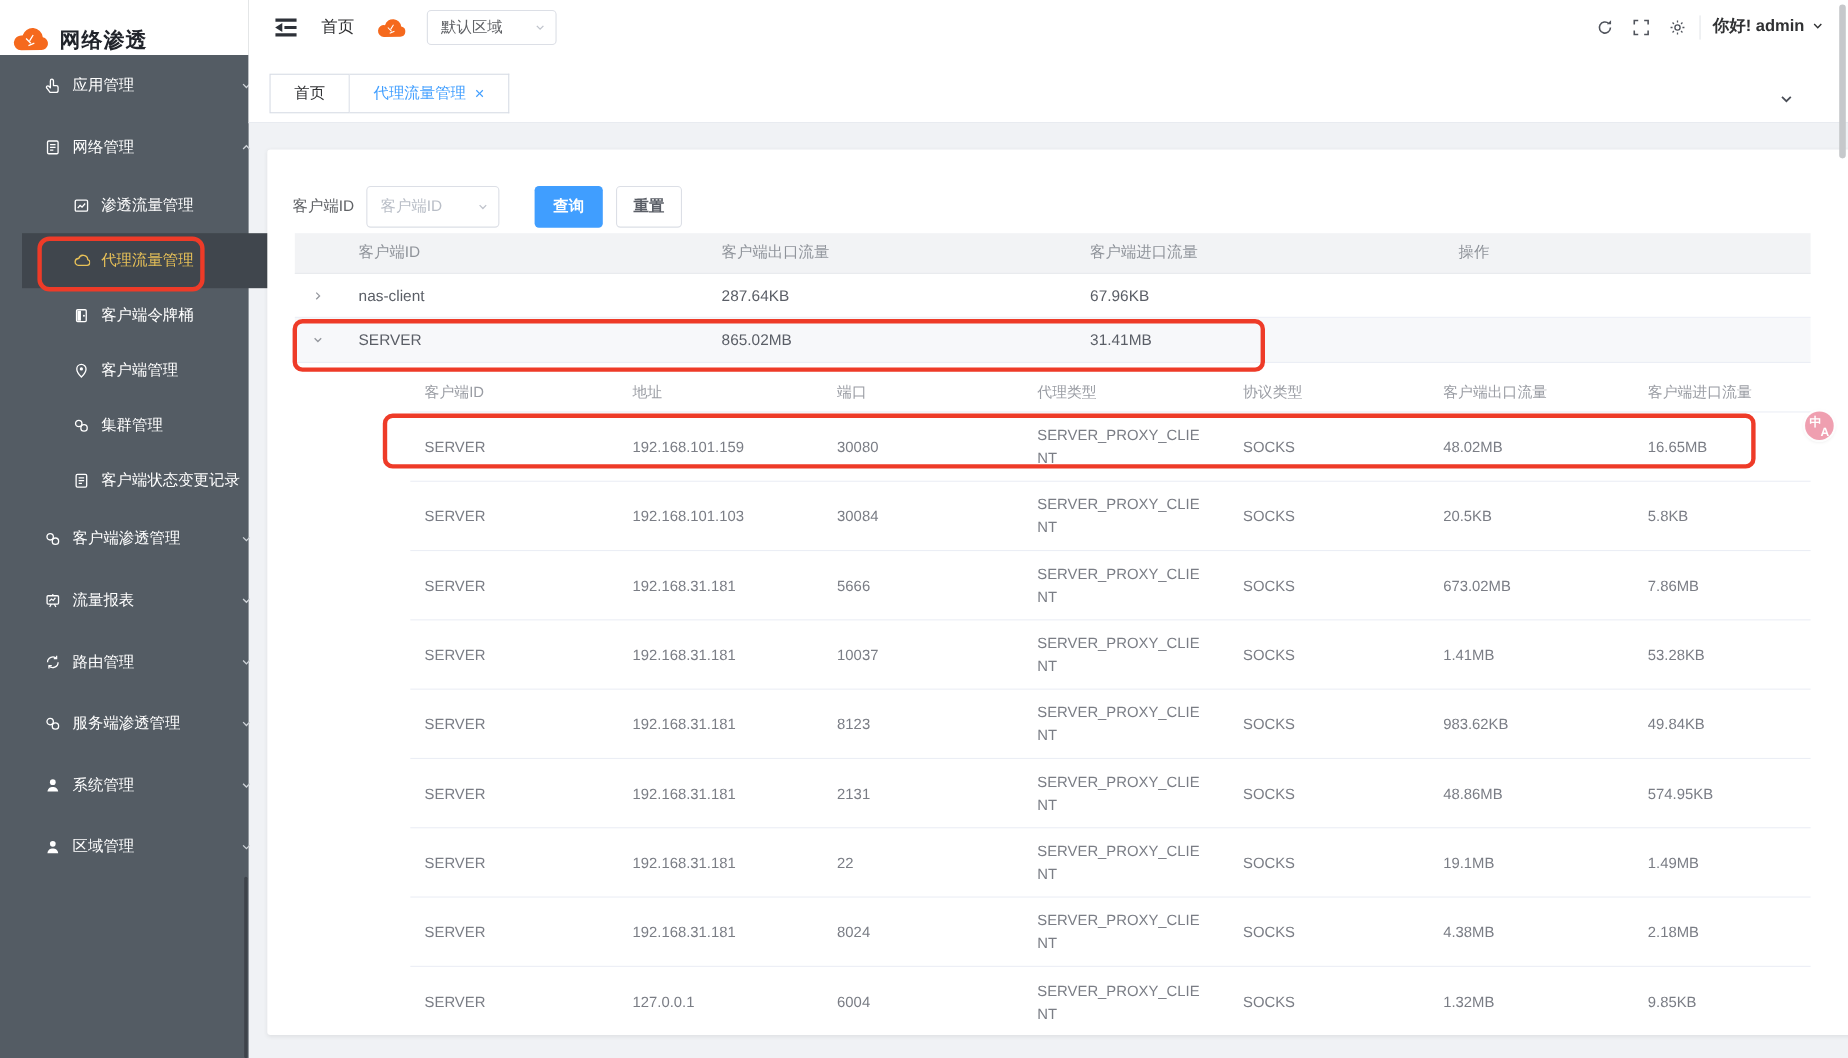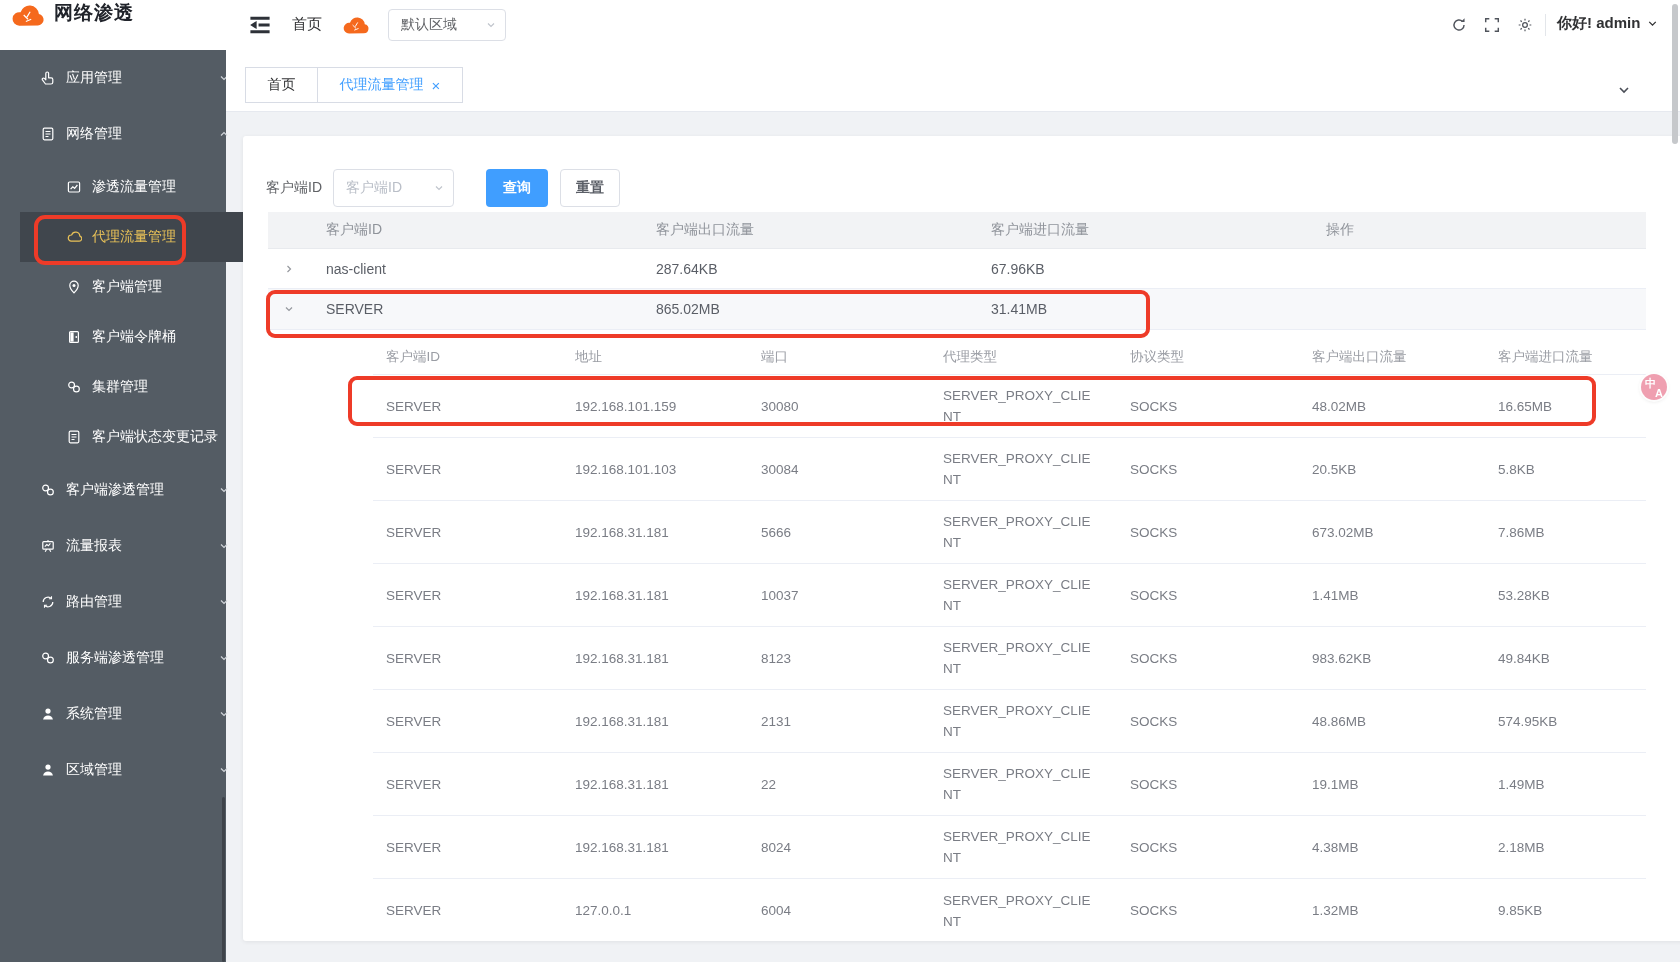--- a/index.html
+++ b/index.html
@@ -5,21 +5,21 @@
   html,body{margin:0;padding:0;}
   body{width:1680px;height:962px;position:relative;overflow:hidden;
        background:#f0f2f5;font-family:"Liberation Sans",sans-serif;
        -webkit-font-smoothing:antialiased;color:#303133;}
   .abs{position:absolute;}
   svg.ic{display:block;}
 
   
   #sidebar{left:0;top:0;width:226px;height:962px;background:var(--sidebar_bg,#545c64);}
   #logo{position:absolute;left:0;top:0;width:226px;height:50px;background:#fff;
-        display:flex;align-items:flex-start;padding-left:10px;box-sizing:border-box;}
+        display:flex;align-items:flex-end;padding-left:10px;box-sizing:border-box;}
   #logo .ttl{font-size:19px;font-weight:bold;color:#21242b;margin-left:8px;letter-spacing:1px;}
   #menu{position:absolute;left:0;top:50px;width:226px;padding-left:20px;}
   .mi{display:flex;align-items:center;box-sizing:border-box;color:#fff;font-size:14px;cursor:pointer;}
   .mi.lvl1{height:56px;padding:0 16px 0 20px;}
   .mi.lvl2{height:50px;padding:0 16px 0 46px;}
   .mi .ico{width:16px;height:16px;margin-right:10px;flex:none;color:#fff;}
   .mi .lab{flex:1;white-space:nowrap;}
   .mi .chev{width:12px;height:12px;color:#cfd3d8;flex:none;}
   .mi.active{background:var(--sidebar_active_bg,#40464d);color:var(--sidebar_active_text,#e9c258);}
   .mi.active .ico{color:var(--sidebar_active_text,#e9c258);}
@@ -197,29 +197,29 @@
       <span class="lab">渗透流量管理</span>
     </div>
     <div class="mi lvl2 active">
       <svg class="ic ico">
           <use href="#i-cloud"></use>
         </svg>
       <span class="lab">代理流量管理</span>
     </div>
     <div class="mi lvl2">
       <svg class="ic ico">
+          <use href="#i-token"></use>
+        </svg>
+      <span class="lab">客户端令牌桶</span>
+    </div>
+    <div class="mi lvl2">
+      <svg class="ic ico">
           <use href="#i-pin"></use>
         </svg>
       <span class="lab">客户端管理</span>
-    </div>
-    <div class="mi lvl2">
-      <svg class="ic ico">
-          <use href="#i-token"></use>
-        </svg>
-      <span class="lab">客户端令牌桶</span>
     </div>
     <div class="mi lvl2">
       <svg class="ic ico">
           <use href="#i-cluster"></use>
         </svg>
       <span class="lab">集群管理</span>
     </div>
     <div class="mi lvl2">
       <svg class="ic ico">
           <use href="#i-doc"></use>

